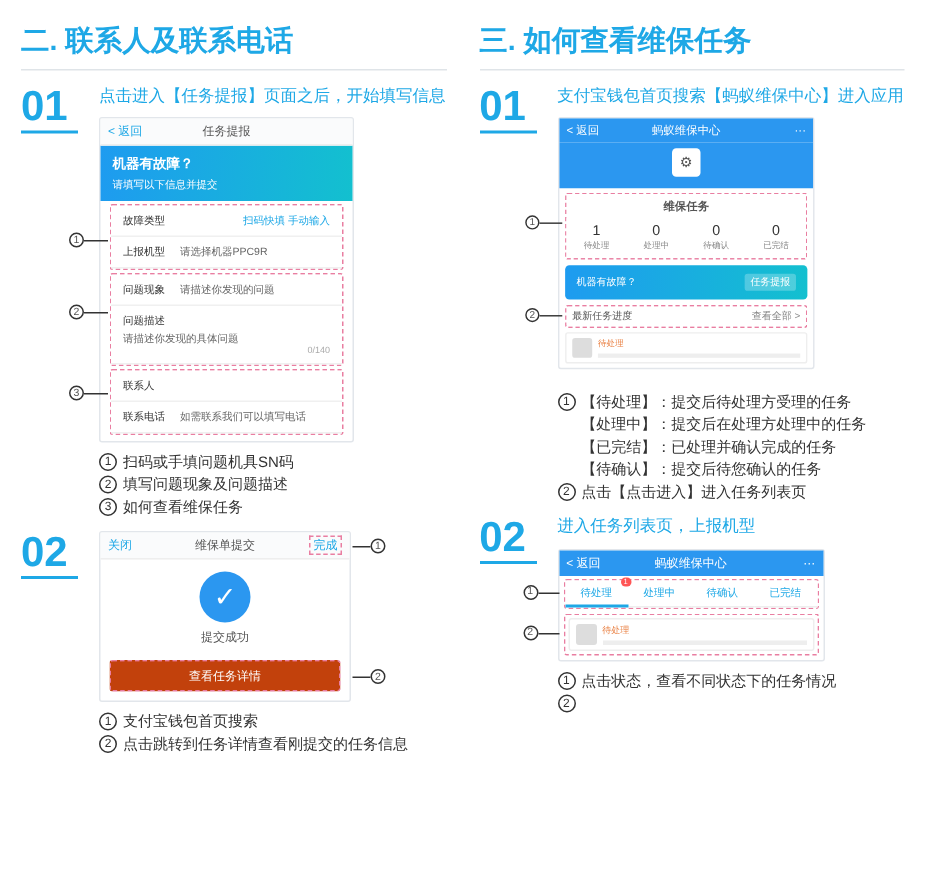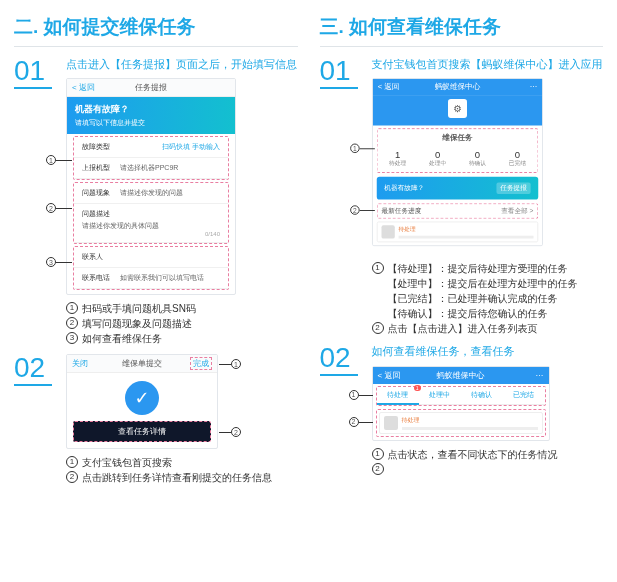--- a/index.html
+++ b/index.html
@@ -2,59 +2,59 @@
 <html><head>
 <meta charset="utf-8">
 <style>
   * { box-sizing: border-box; margin: 0; padding: 0; }
   body { width: 617px; height: 582px; font-family: "Microsoft YaHei", Arial, sans-serif; background: #fff; overflow: hidden; }
   .page { display: flex; gap: 22px; padding: 14px; }
   .column { flex: 1; min-width: 0; }
   .section-title { color: #1ea8e6; font-size: 19px; font-weight: 600; padding-bottom: 6px; border-bottom: 1px solid #dfe4e8; margin-bottom: 10px; }
   .step { display: flex; gap: 10px; margin-top: 8px; }
   .num-col { width: 42px; flex-shrink: 0; }
-  .num { font-size: 28px; font-weight: 400; color: #1ea8e6; line-height: 1; }
+  .num { font-size: 28px; font-weight: 700; color: #1ea8e6; line-height: 1; }
   .underline { height: 2px; background: #1ea8e6; width: 38px; margin-top: 2px; }
   .content-col { flex: 1; min-width: 0; }
   .desc { font-size: 11px; color: #1ea8e6; line-height: 1.4; margin-bottom: 6px; }
   .mock { border: 1px solid #e2e6eb; border-radius: 2px; background: #fff; font-size: 8px; color: #555; position: relative; }
   .mock-header { background: #fafbfc; display: flex; align-items: center; justify-content: center; padding: 3px 6px; border-bottom: 1px solid #eee; font-size: 8px; position: relative; }
   .mock-header .left { position: absolute; left: 5px; color: #1ea8e6; }
   .mock-header .right { position: absolute; right: 5px; color: #1ea8e6; }
   .banner { background: linear-gradient(95deg, #1e9bf0, #13c0cf); color: #fff; padding: 6px 8px; font-size: 7px; }
   .banner-title { font-size: 9px; font-weight: 600; margin-bottom: 2px; }
   .form-row { padding: 5px 8px; border-bottom: 1px solid #f0f0f0; display: flex; font-size: 7px; }
   .form-row .lbl { width: 38px; color: #333; flex-shrink: 0; }
   .dashed { border: 1px dashed #e97ea1; margin: 2px 6px; border-radius: 2px; }
   .bul { font-size: 7px; color: #666; flex: 1; }
   .callout { position: absolute; font-size: 7px; width: 10px; height: 10px; border: 1px solid #333; border-radius: 50%; display: flex; align-items: center; justify-content: center; background: #fff; }
   .leader { position: absolute; height: 1px; background: #333; }
   .notes { margin-top: 6px; font-size: 10px; color: #333; line-height: 1.5; }
   .notes .row { display: flex; gap: 4px; }
   .notes .circ { display: inline-flex; width: 12px; height: 12px; border: 1px solid #333; border-radius: 50%; font-size: 8px; align-items: center; justify-content: center; flex-shrink: 0; margin-top: 1px; }
   .success-circle { width: 34px; height: 34px; background: #2b97f0; border-radius: 50%; margin: 8px auto 4px; display: flex; align-items: center; justify-content: center; color: #fff; font-size: 18px; }
-  .btn { background: #0f172a; color: #fff; text-align: center; padding: 4px; font-size: 8px; border-radius: 2px; margin: 6px; }
+  .btn { background: #c2410c; color: #fff; text-align: center; padding: 4px; font-size: 8px; border-radius: 2px; margin: 6px; }
   .stat-row { display: flex; text-align: center; font-size: 7px; background: #fff; }
   .stat { flex: 1; padding: 4px 0; }
   .stat .v { font-size: 10px; color: #333; }
   .stat .l { color: #888; font-size: 6px; }
   .card { border: 1px solid #eee; margin: 3px 4px; border-radius: 2px; padding: 3px 4px; font-size: 6px; }
   .tabs { display: flex; background: #fff; color: #1ea8e6; font-size: 7px; }
   .tab { flex: 1; text-align: center; padding: 3px 0; border-bottom: 1px solid #eee; }
   .tab.active { border-bottom: 2px solid #1ea8e6; }
   .badge { position: absolute; top: -2px; right: -2px; background: #f55; color: #fff; border-radius: 6px; font-size: 5px; padding: 0 2px; }
   .mock-sm { transform: scale(0.95); transform-origin: top left; }
 </style>
 </head>
 <body>
 
 <div class="page">
 
   <div class="column">
-    <div class="section-title">二. 如何提交维保任务</div>
+    <div class="section-title">二. 联系人及联系电话</div>
 
     <div class="step">
       <div class="num-col">
         <div class="num">01</div>
         <div class="underline"></div>
       </div>
       <div class="content-col">
         <div class="desc">点击进入【任务提报】页面之后，开始填写信息</div>
 
         <div class="mock" style="width:170px;">
@@ -121,29 +121,30 @@
       </div>
     </div>
 
     <div class="step">
       <div class="num-col">
         <div class="num">02</div>
         <div class="underline"></div>
       </div>
       <div class="content-col">
 
-        <div class="mock" style="width:152px;position:relative;">
+        <div class="mock" style="width:168px;position:relative;">
           <div class="mock-header">
             <span class="left">关闭</span>
             <span>维保单提交</span>
             <span class="right" style="border:1px dashed #e97ea1;padding:0 2px;margin-left:40px;">完成</span>
           </div>
           <div class="callout" style="right:-24px;top:4px;">1</div>
           <div class="leader" style="right:-14px;top:9px;width:12px;"></div>
           <div class="success-circle">✓</div>
+          <div style="text-align:center;font-size:8px;padding-bottom:4px;">提交成功</div>
           <div style="position:relative;">
             <div class="btn" style="border:1px dashed #e97ea1;">查看任务详情</div>
             <div class="callout" style="right:-24px;top:6px;">2</div>
             <div class="leader" style="right:-14px;top:11px;width:12px;"></div>
           </div>
         </div>
 
         <div class="notes">
           <div class="row">
               <span class="circ">1</span>
@@ -250,21 +251,21 @@
         </div>
       </div>
     </div>
 
     <div class="step">
       <div class="num-col">
         <div class="num">02</div>
         <div class="underline"></div>
       </div>
       <div class="content-col">
-        <div class="desc">如何查看维保任务，查看任务</div>
+        <div class="desc">进入任务列表页，上报机型</div>
 
         <div class="mock" style="width:178px;position:relative;">
           <div class="mock-header" style="background:#2b97f0;color:#fff;border-bottom:none;">
             <span class="left" style="color:#fff;">&lt; 返回</span>
             <span>蚂蚁维保中心</span>
             <span class="right" style="color:#fff;">···</span>
           </div>
           <div style="position:relative;">
             <div class="dashed" style="margin:2px 3px 0;">
               <div class="tabs">

